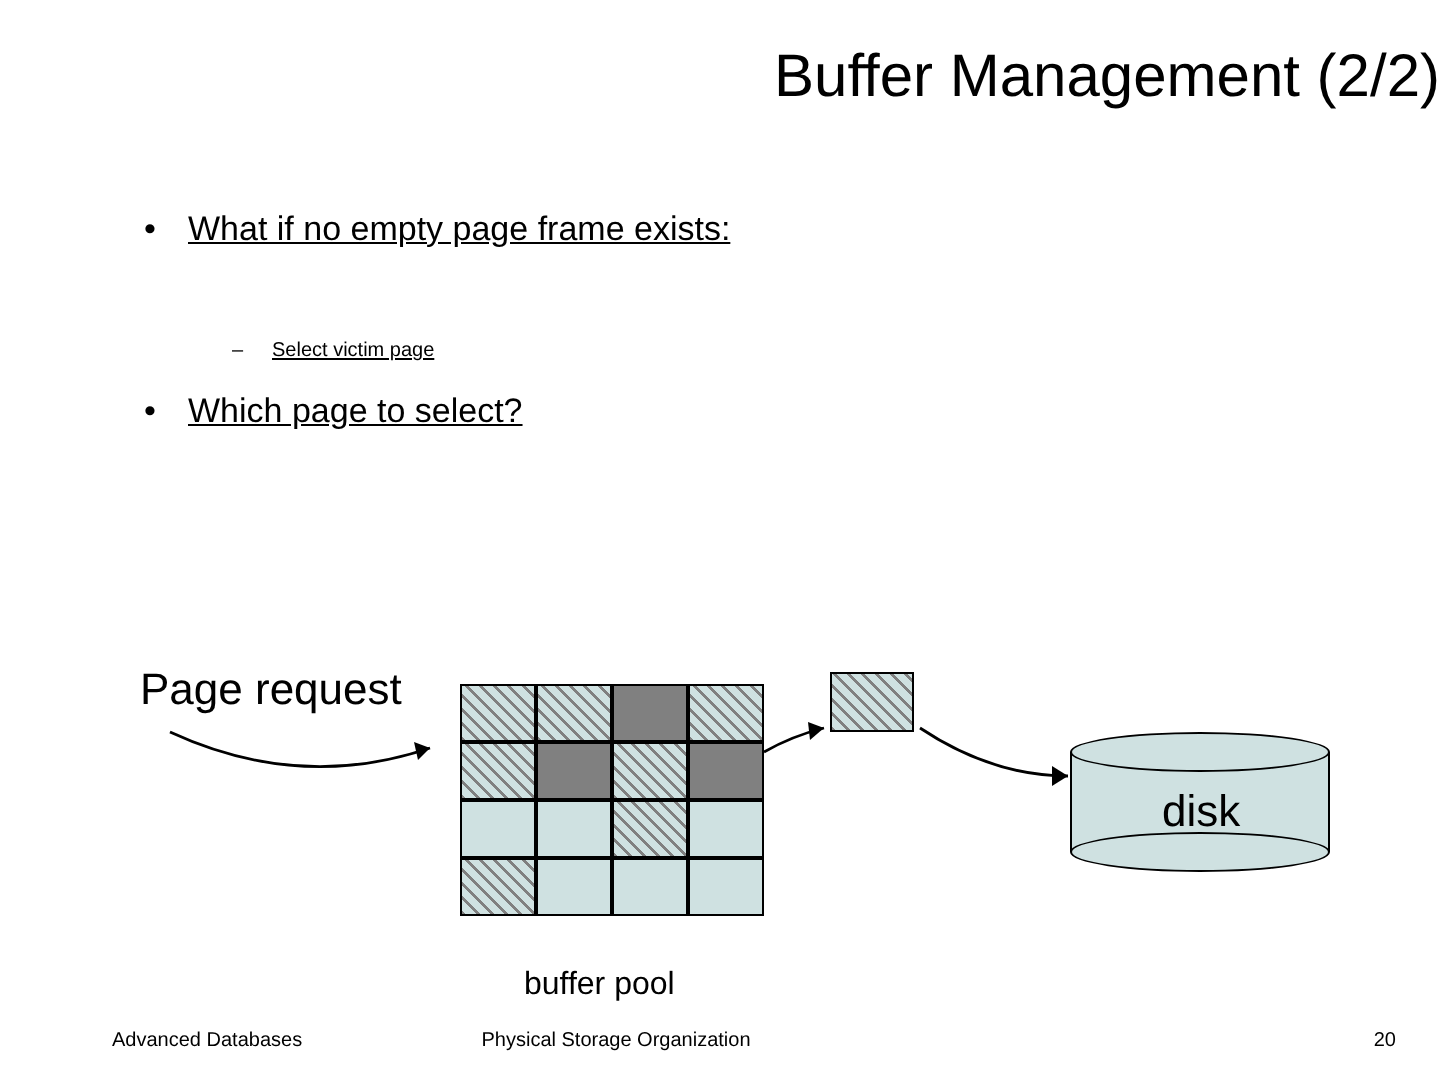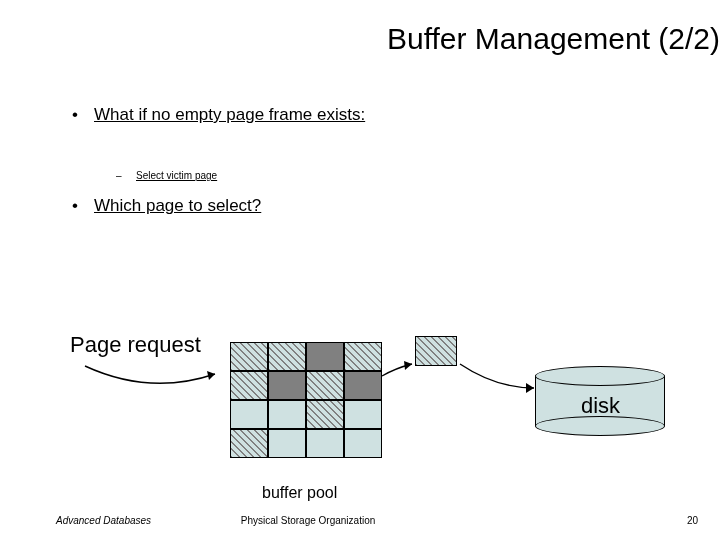--- a/index.html
+++ b/index.html
@@ -166,21 +166,20 @@
   }
   svg.arrow {
     position: absolute;
     overflow: visible;
   }
   .footer-left {
     position: absolute;
     left: 56px;
     bottom: 14px;
     font-size: 10px;
-    font-style: italic;
   }
   .footer-center {
     position: absolute;
     left: 0;
     width: 616px;
     bottom: 14px;
     text-align: center;
     font-size: 10px;
   }
   .footer-right {

